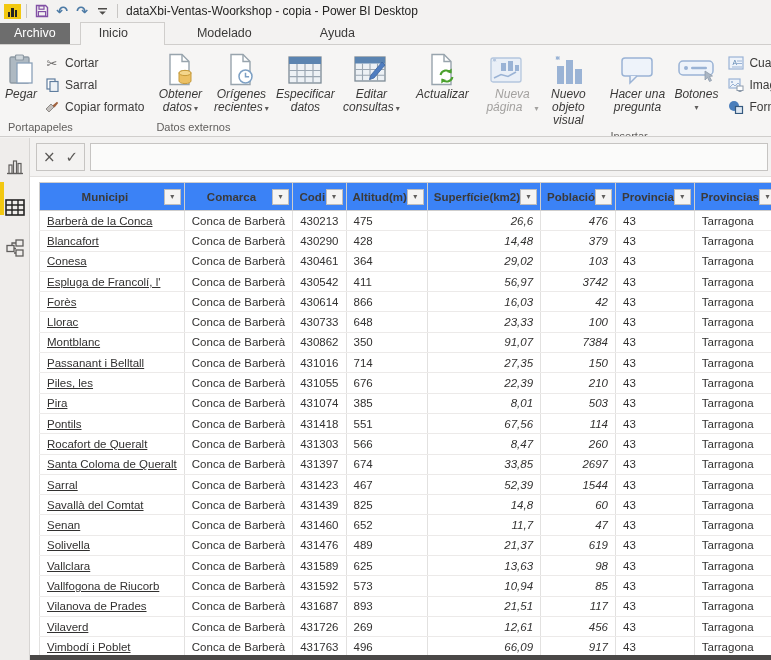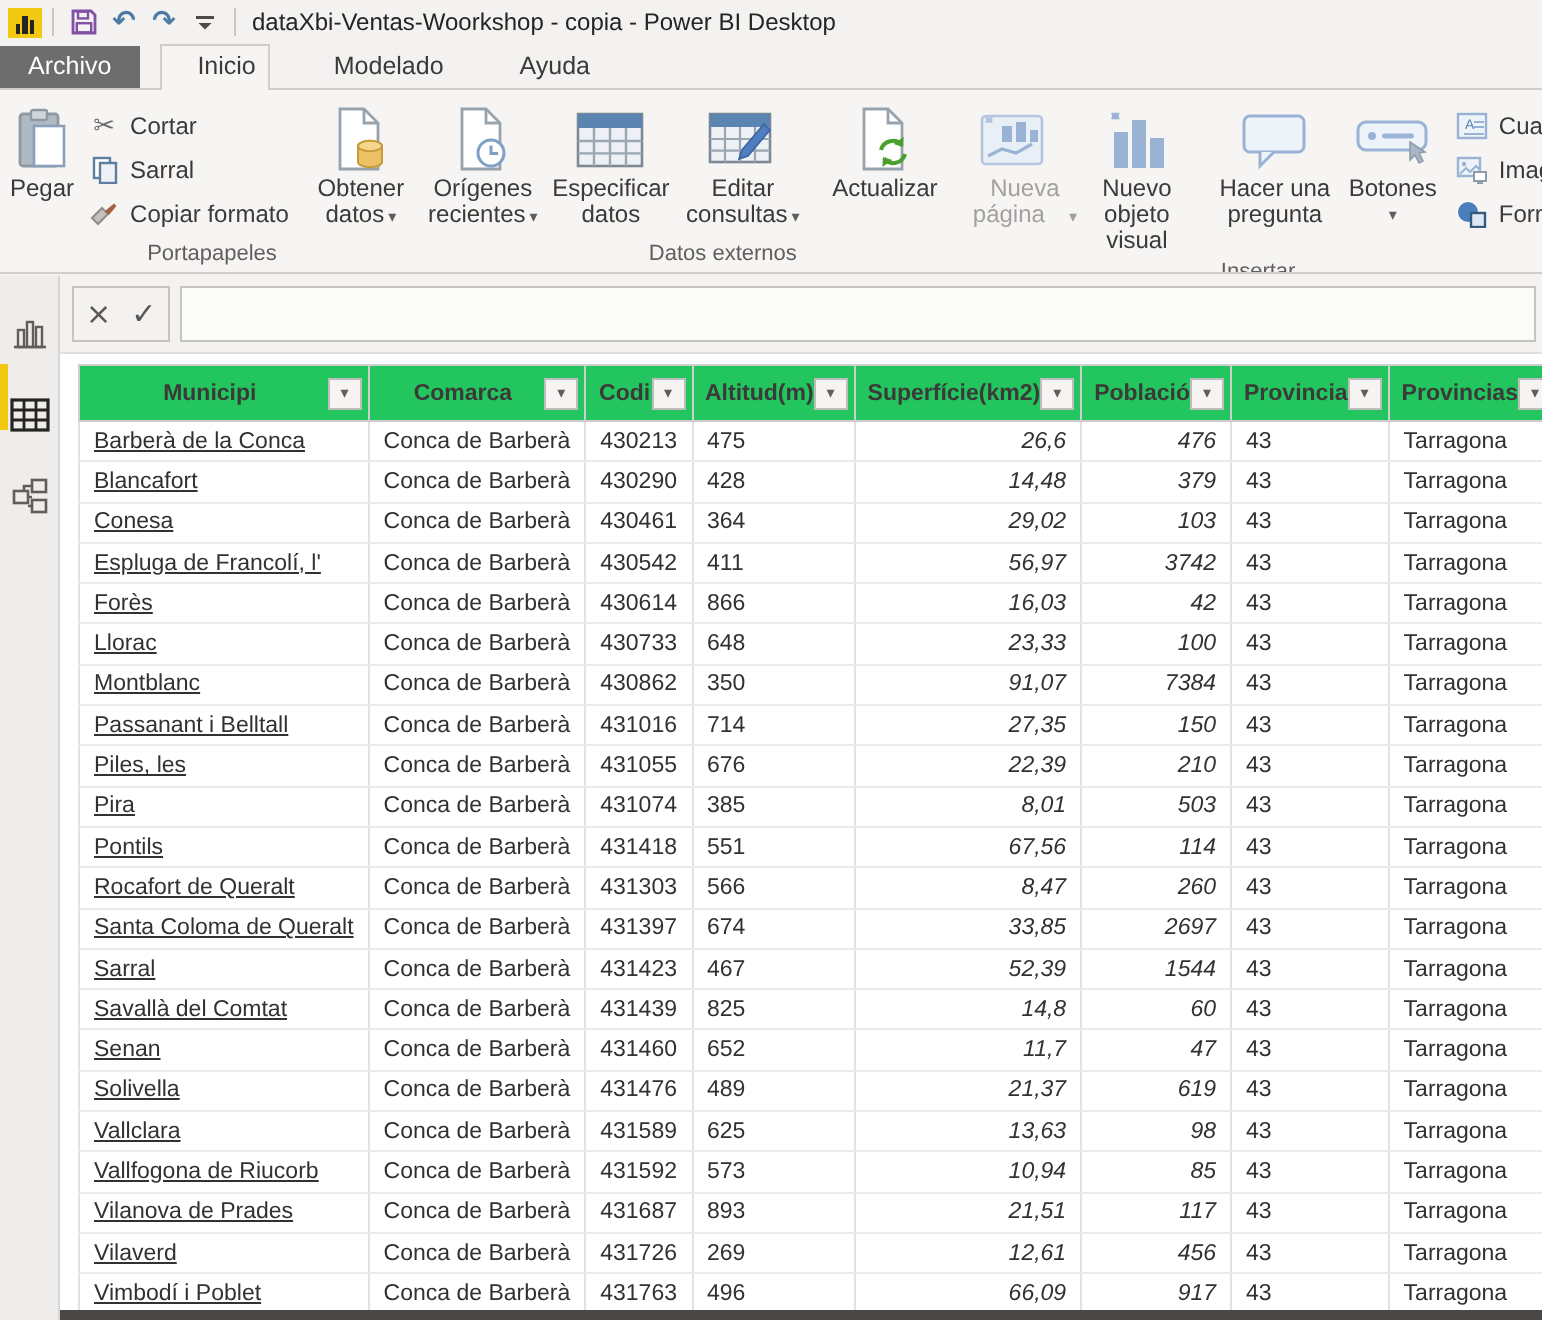--- a/index.html
+++ b/index.html
@@ -13,33 +13,33 @@
   .pbi-logo { width:17px; height:15px; background:#f2c811; display:flex; align-items:flex-end; justify-content:center; gap:1px; padding:2px 2px; }
   .pbi-logo i { display:block; width:2.5px; background:#252423; }
   .qa-btn { display:flex; align-items:center; justify-content:center; width:20px; height:18px; font-size:13px; }
   .glyph-undo,.glyph-redo { font-family:"DejaVu Sans",sans-serif; color:#4d7ba6; font-size:14px; font-weight:bold; line-height:1; }
   .glyph-save { line-height:0; }
   .qa-caret { line-height:0; }
   .title-text { font-size:12px; color:#252423; margin-left:3px; white-space:nowrap; }
 
   
   .tabsrow { height:23px; display:flex; align-items:flex-end; background:#f3f2f1; border-bottom:1px solid #d0cecc; }
-  .tab { font-size:12.5px; padding:3px 6px 4px 18px; cursor:default; }
+  .tab { font-size:12.5px; padding:3px 36px 4px 18px; cursor:default; }
   .tab-file { background:#6d6d6d; color:#fff; margin-right:10px; padding:3px 14px 4px 14px; }
   .tab-active { background:#f6f5f4; border:1px solid #d0cecc; border-bottom:none; margin-bottom:-1px; padding-bottom:5px; }
 
   
   .ribbon { height:92px; background:#f6f5f4; display:flex; align-items:stretch; padding:2px 0 0 2px; border-bottom:1px solid #d0cecc; overflow:hidden; }
   .rgroup { display:flex; flex-direction:column; }
   .rg-body { flex:1; display:flex; align-items:flex-start; padding-top:3px; }
-  .rg-label { font-size:11px; color:#605e5c; text-align:right; padding:2px 6px 3px; min-height:17px; }
+  .rg-label { font-size:11px; color:#605e5c; text-align:left; padding:2px 6px 3px; min-height:17px; }
   .rsep { width:1px; background:#d8d6d4; margin:4px 3px 6px 3px; }
   .bigbtn { display:flex; flex-direction:column; align-items:center; padding:1px 3px; }
   .bigbtn .bicon { height:37px; display:flex; align-items:center; justify-content:center; }
-  .bigbtn .blbl { font-size:12px; line-height:13px; text-align:center; color:#3b3a39; }
+  .bigbtn .blbl { font-size:12px; line-height:13px; text-align:center; color:#3b3a39;font-style:italic; }
   .vcol { display:flex; flex-direction:column; justify-content:flex-start; margin-left:4px; padding-top:2px; }
   .smallbtn { display:flex; align-items:center; gap:5px; font-size:12px; color:#3b3a39; height:22px; white-space:nowrap; }
   .sicon { width:16px; display:inline-flex; justify-content:center; }
   .scissors { font-family:"DejaVu Sans",sans-serif; color:#6a6867; font-size:13px; line-height:1; }
   .caret { font-size:8px; color:#605e5c; margin-left:2px; font-family:"DejaVu Sans",sans-serif; }
   .caret-block { display:block; text-align:center; margin-left:0; }
   .lbl-disabled { color:#a3a19f !important;margin-left:12px; }
 
   
   .workspace { position:absolute; top:138px; left:0; right:0; bottom:0; display:flex; background:#fff; }
@@ -49,21 +49,21 @@
 
   .main { flex:1; display:flex; flex-direction:column; min-width:0; }
   .formularow { height:39px; background:#f3f2f1; display:flex; align-items:center; padding:0 3px 0 6px; gap:5px; border-bottom:1px solid #e1dfdd; }
   .fx-box { display:flex; align-items:center; border:1px solid #c6c4c2; height:28px; padding:0 6px; gap:10px; background:#f3f2f1; }
   .fx-btn { font-family:"DejaVu Sans",sans-serif; font-size:15px; color:#5a5856; line-height:1; cursor:default; }
   .fx-input { flex:1; height:28px; background:#fbfbfa; border:1px solid #c6c4c2; font-size:12px; padding:0 6px; color:#252423; }
 
   
   .tablewrap { flex:1; overflow:hidden; background:#fff; padding-left:9px; padding-top:5px; }
   table.grid { border-collapse:collapse; table-layout:fixed; font-size:11.5px; }
-  table.grid th { background:#22c55e; border:1px solid #cfcecd; height:28px; font-weight:bold; color:#3b3a39; position:relative; padding:0 20px 0 6px; text-align:center; white-space:nowrap; overflow:hidden; }
+  table.grid th { background:#3b82f6; border:1px solid #cfcecd; height:28px; font-weight:bold; color:#3b3a39; position:relative; padding:0 20px 0 6px; text-align:center; white-space:nowrap; overflow:hidden; }
   .hdrop { position:absolute; right:3px; top:50%; transform:translateY(-50%); width:17px; height:16px; background:#f5f4f3; border:1px solid #bfbdbb; display:flex; align-items:center; justify-content:center; font-size:8px; color:#605e5c; font-family:"DejaVu Sans",sans-serif; }
   table.grid td { border-right:1px solid #e2e1e0; border-bottom:1px solid #eceae9; height:20.3px; padding:0 7px; color:#323130; white-space:nowrap; overflow:hidden; }
   table.grid td.l { text-align:left; }
   table.grid td.ri { text-align:right; font-style:italic;padding-left:20px; }
   table.grid tr td:first-child { border-left:1px solid #e2e1e0;text-decoration:underline; }
 
   .hscrollbar { position:absolute; left:30px; right:0; bottom:0; height:5px; background:#4a4847; }
 
   
   svg { display:block; }

